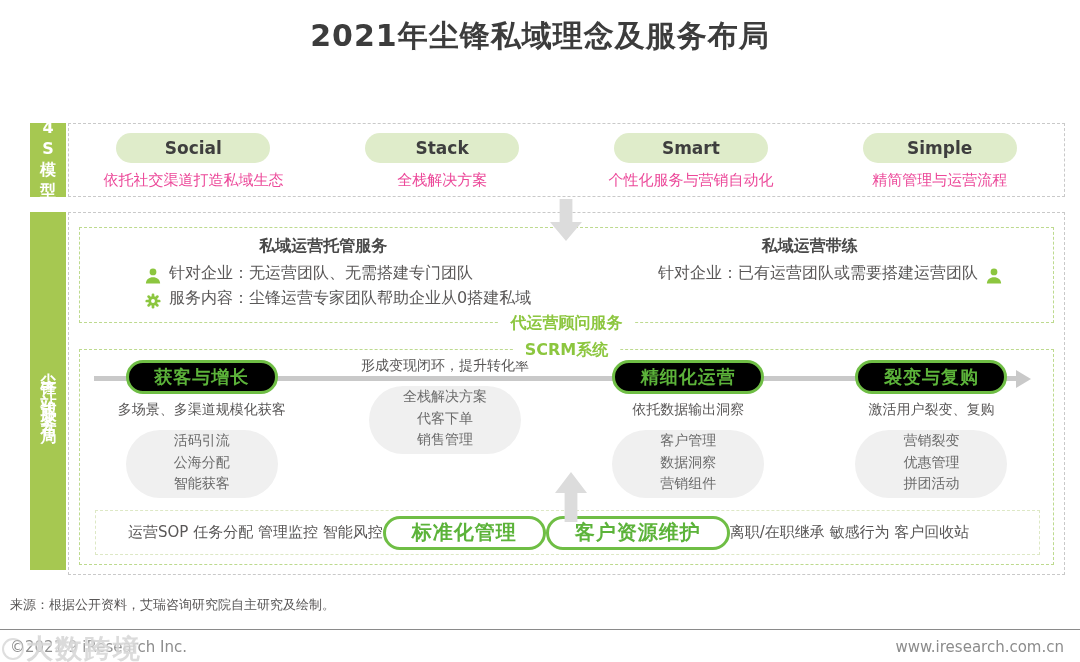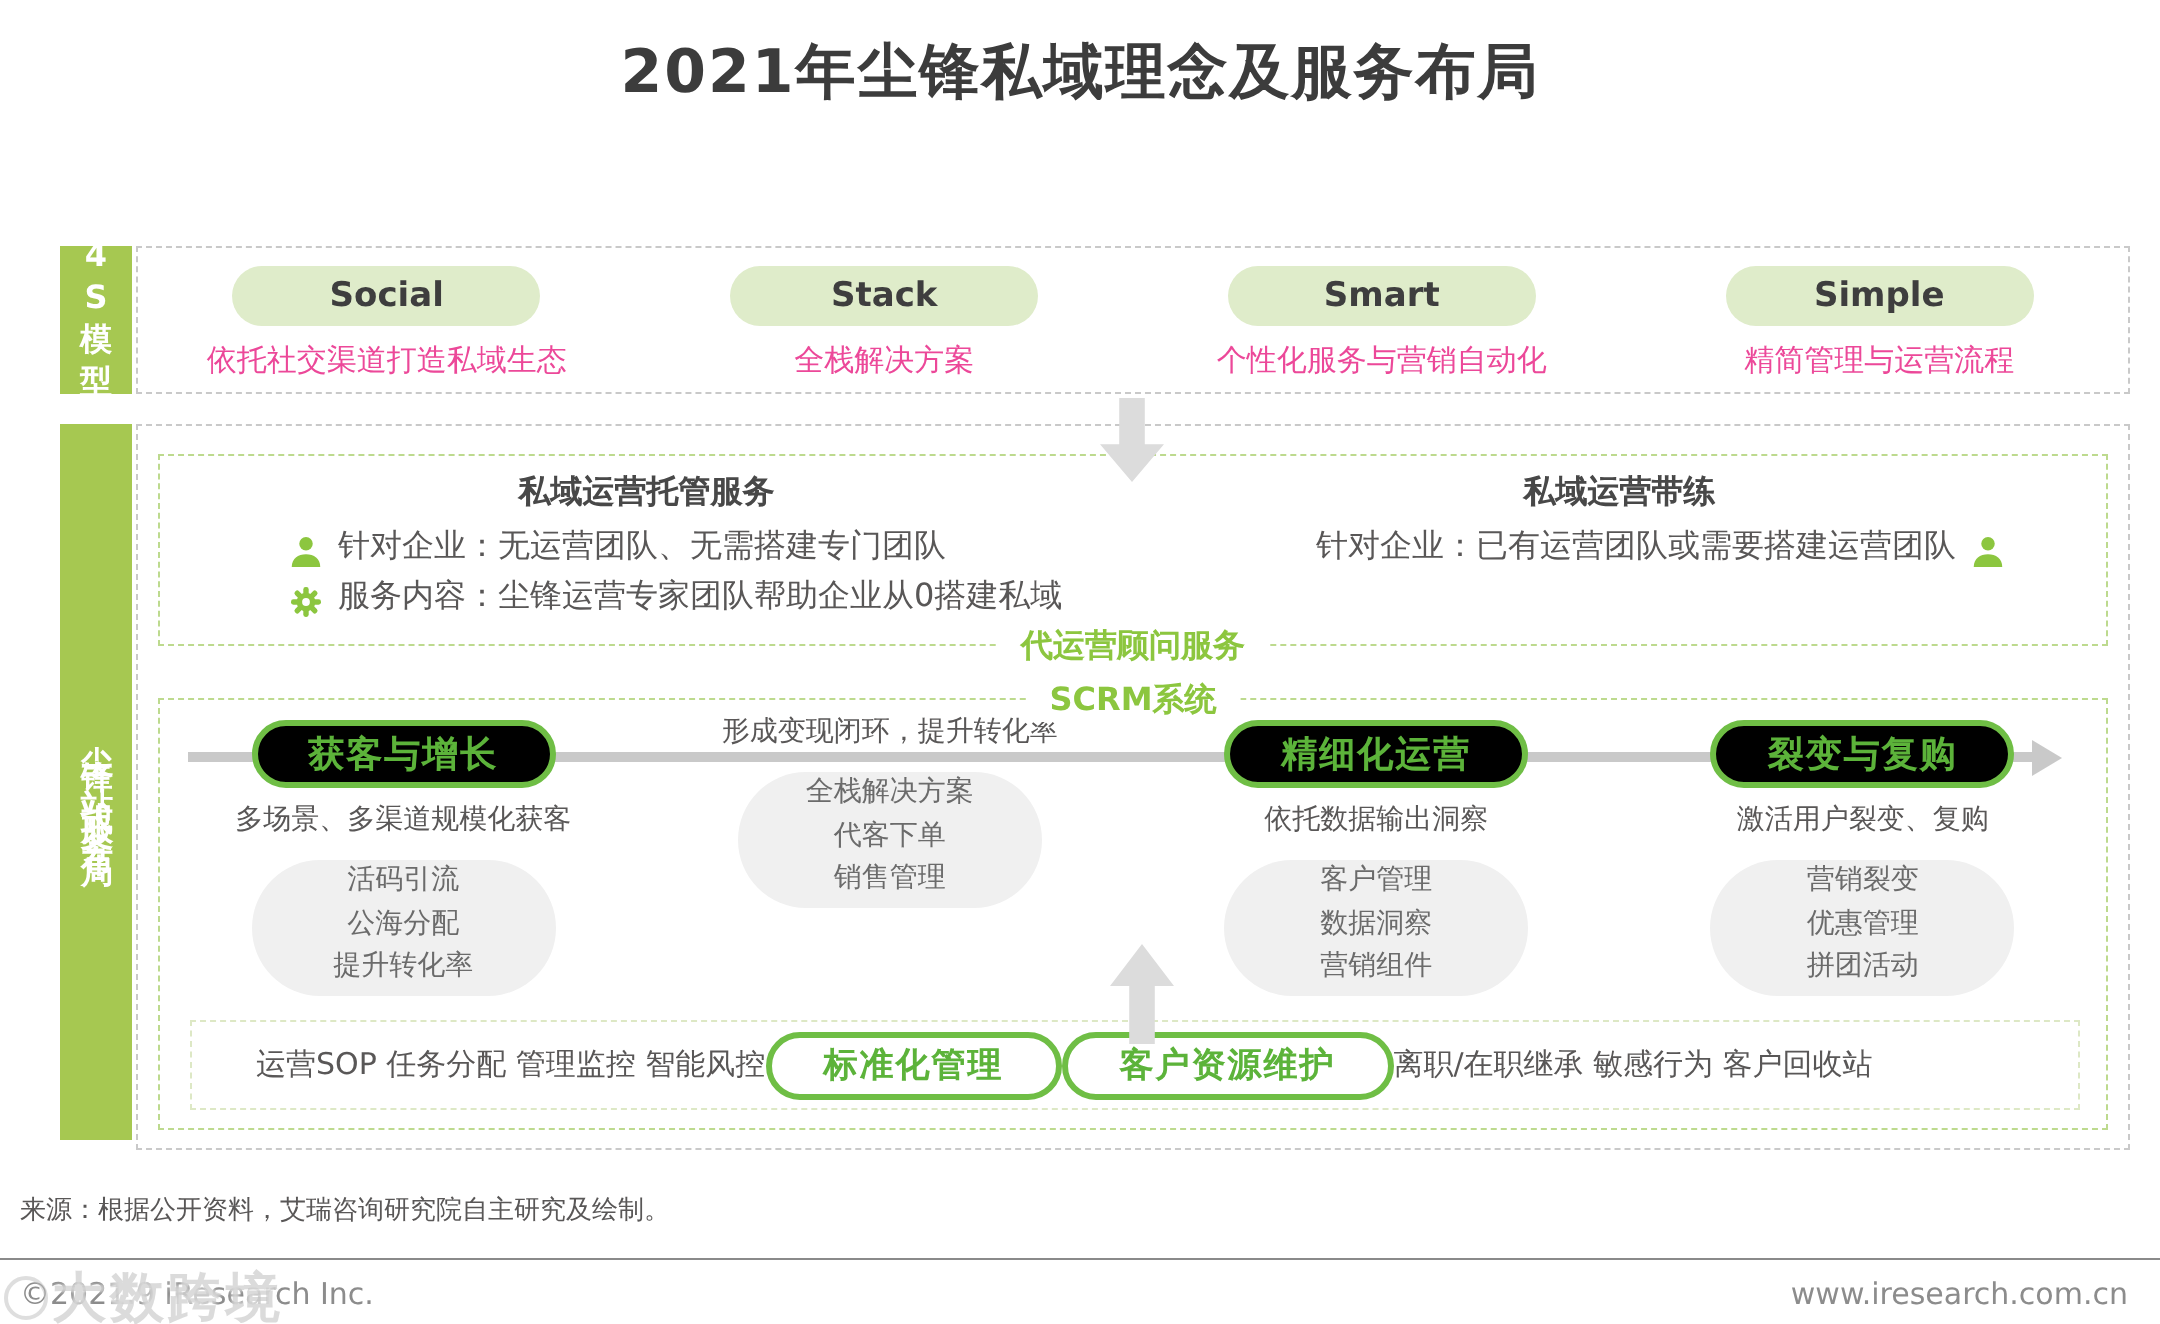--- a/index.html
+++ b/index.html
@@ -109,21 +109,21 @@
     left:15px;top:160px;width:945px;height:45px;
     border:1px dashed #dde8c5;box-sizing:border-box;
     display:flex;align-items:center;justify-content:flex-start;
     padding:0 32px;
   }
   .strip-text{font-size:15px;color:#595757;white-space:nowrap;}
   .strip-pill{
     height:34px;border-radius:18px;background:#fff;
     border:3px solid #6fbe45;box-sizing:border-box;
     display:flex;align-items:center;justify-content:center;
-    font-size:17px;font-weight:bold;color:#5cb33a;letter-spacing:1px;
+    font-size:20px;font-weight:bold;color:#5cb33a;letter-spacing:1px;
     padding:0 26px;white-space:nowrap;
   }
   
   .source-line{left:10px;top:596px;font-size:13px;color:#595757;}
   .footer-divider{left:0;top:629px;width:1080px;height:1px;background:#8a8a8a;}
   .copyright{left:10px;top:638px;font-size:15px;color:#8c8c8c;}
   .website{right:16px;top:638px;font-size:15px;color:#8c8c8c;}
   .watermark{
     left:2px;top:631px;font-size:27px;font-weight:bold;
     color:rgba(190,190,190,0.55);letter-spacing:2px;z-index:6;
@@ -211,21 +211,21 @@
     <div class="abs flow-line"></div>
     <div class="abs flow-head"></div>
 
     <div class="abs stage-row">
       <div class="stage-col">
         <div class="stage-pill">获客与增长</div>
         <div class="stage-desc">多场景、多渠道规模化获客</div>
         <div class="stage-bubble">
           <span>活码引流</span>
           <span>公海分配</span>
-          <span>提升转化率</span>
+          <span>智能获客</span>
         </div>
       </div>
       <div class="stage-col">
         <div class="stage-desc">形成变现闭环，提升转化率</div>
         <div class="stage-bubble">
           <span>全栈解决方案</span>
           <span>代客下单</span>
           <span>销售管理</span>
         </div>
       </div>

